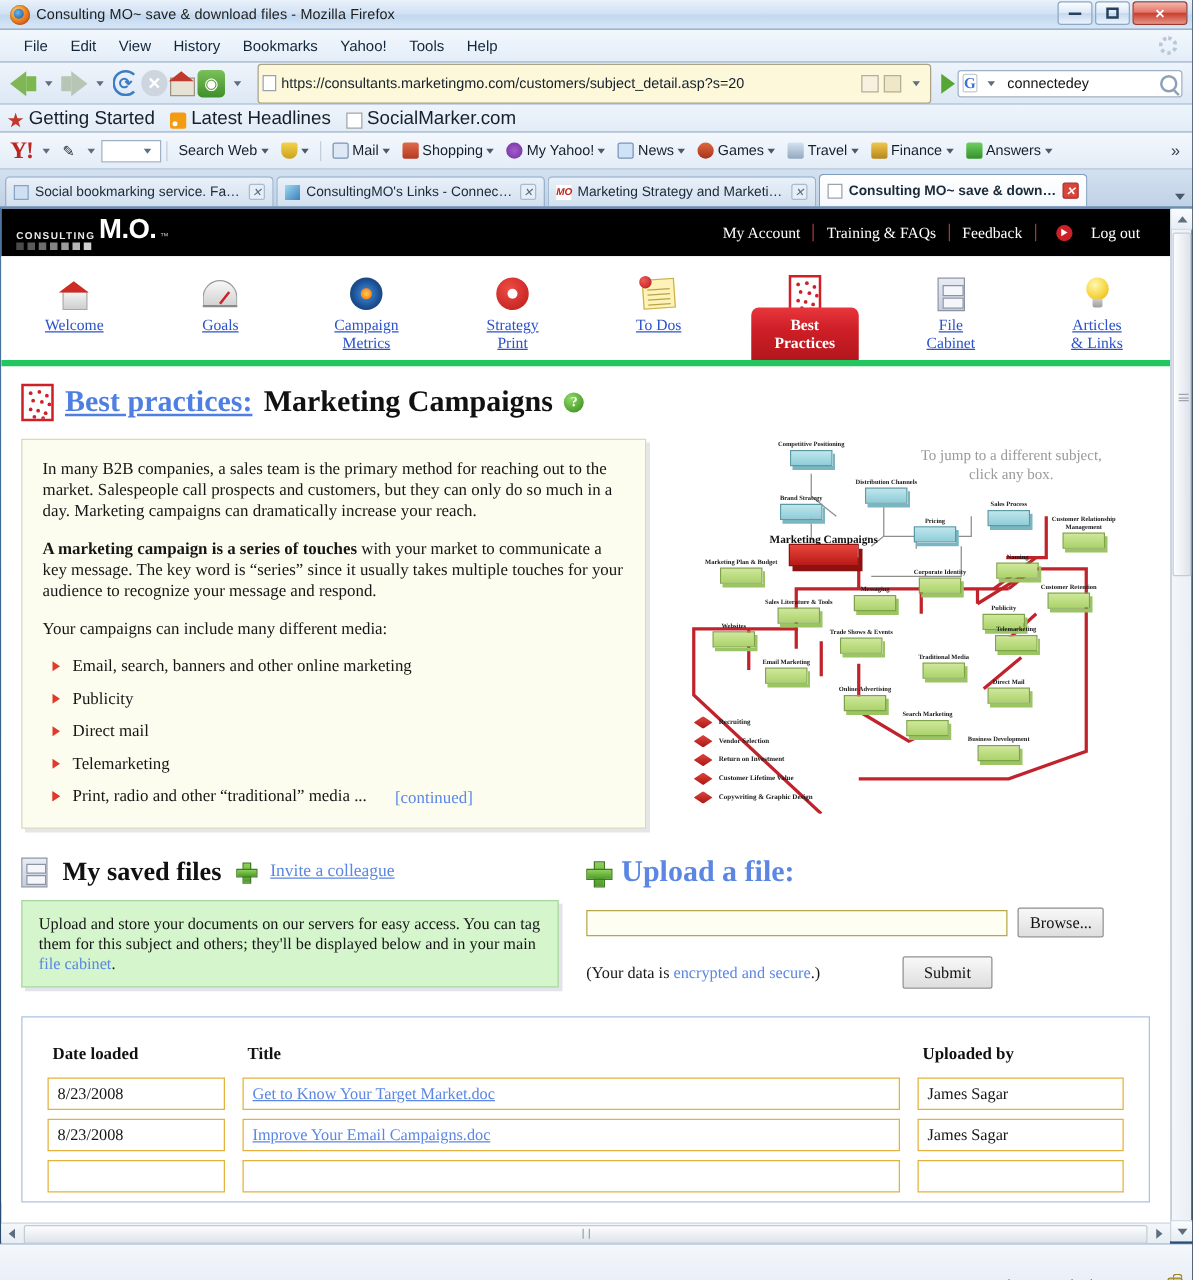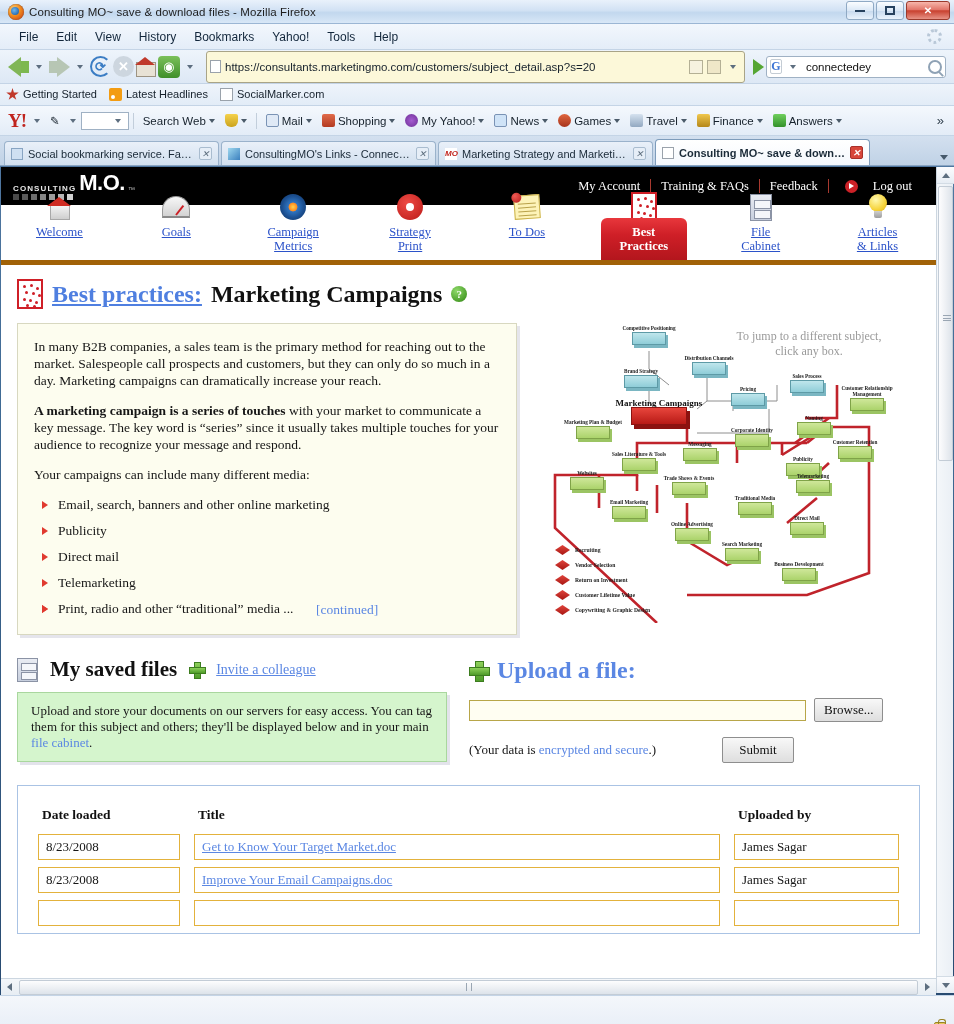--- a/index.html
+++ b/index.html
@@ -125,21 +125,21 @@
   .mag { width:14px;height:14px;border:2px solid #8fa2b5;border-radius:50%;position:relative;flex:0 0 auto;}
   .mag:after{content:"";position:absolute;right:-4px;bottom:-3px;width:6px;height:2px;background:#8fa2b5;transform:rotate(45deg);}
 
   
   .bookbar {
     position:absolute; left:0; top:84px; width:954px; height:22px;
     background: linear-gradient(180deg,#eef4fb 0%,#e2ecf7 100%);
     border-bottom:1px solid #c4d4e6;
     display:flex;align-items:center;padding-left:6px;gap:12px;
   }
-  .bk { display:flex;align-items:flex-start;gap:4px;font-size:11px;color:#15202b;white-space:nowrap;}
+  .bk { display:flex;align-items:flex-end;gap:4px;font-size:15px;color:#15202b;white-space:nowrap;}
   .bk .ico { width:13px;height:13px;flex:0 0 auto;}
   .ico.star { background:#c0392b; clip-path: polygon(50% 0,61% 35%,98% 35%,68% 57%,79% 91%,50% 70%,21% 91%,32% 57%,2% 35%,39% 35%); }
   .ico.rss { background:#f39c12; border-radius:2px; position:relative;}
   .ico.rss:after{content:"";position:absolute;left:2px;bottom:2px;width:4px;height:4px;background:#fff;border-radius:50%;}
   .ico.doc { background:#fff; border:1px solid #9aa2ab;}
 
   
   .yahoobar {
     position:absolute; left:0; top:106px; width:954px; height:30px;
     background: linear-gradient(180deg,#f4f8fd 0%,#e3ecf7 100%);
@@ -254,22 +254,22 @@
   .logo-dots i:nth-child(7){background:#d0d0d0;}
   .hdr-links{display:flex;align-items:center;gap:0;font-family:"Liberation Serif",serif;}
   .hdr-links a{color:#fff;text-decoration:none;font-size:12.5px;padding:0 10px;}
   .hdr-links .sep{width:1px;height:14px;background:#a8392f;}
   .logout{display:flex;align-items:center;gap:5px;padding-left:16px;}
   .play-ico{width:13px;height:13px;border-radius:50%;background:#cc2127;position:relative;}
   .play-ico:after{content:"";position:absolute;left:4.5px;top:3px;border-left:5px solid #fff;
     border-top:3.5px solid transparent;border-bottom:3.5px solid transparent;}
 
   .navtabs{
-    height:60px;background:#fff;display:flex;align-items:flex-end;
-    border-bottom:5px solid #a16207; position:relative;
+    height:88px;background:#fff;display:flex;align-items:flex-end;
+    border-bottom:5px solid #22c55e; position:relative;
   }
   .ntab{
     flex:1 1 0; height:74px; display:flex;flex-direction:column;align-items:center;
     justify-content:flex-start; padding-top:6px; position:relative; text-align:center;
   }
   .ntab .ico{height:30px;display:flex;align-items:center;justify-content:center;margin-bottom:3px;}
   .ntab .lbl{font-family:"Liberation Serif",serif;font-size:12.5px;color:#2b52c9;
     text-decoration:underline;line-height:14px;}
   .ntab.active{ }
   .ntab.active .pill{

